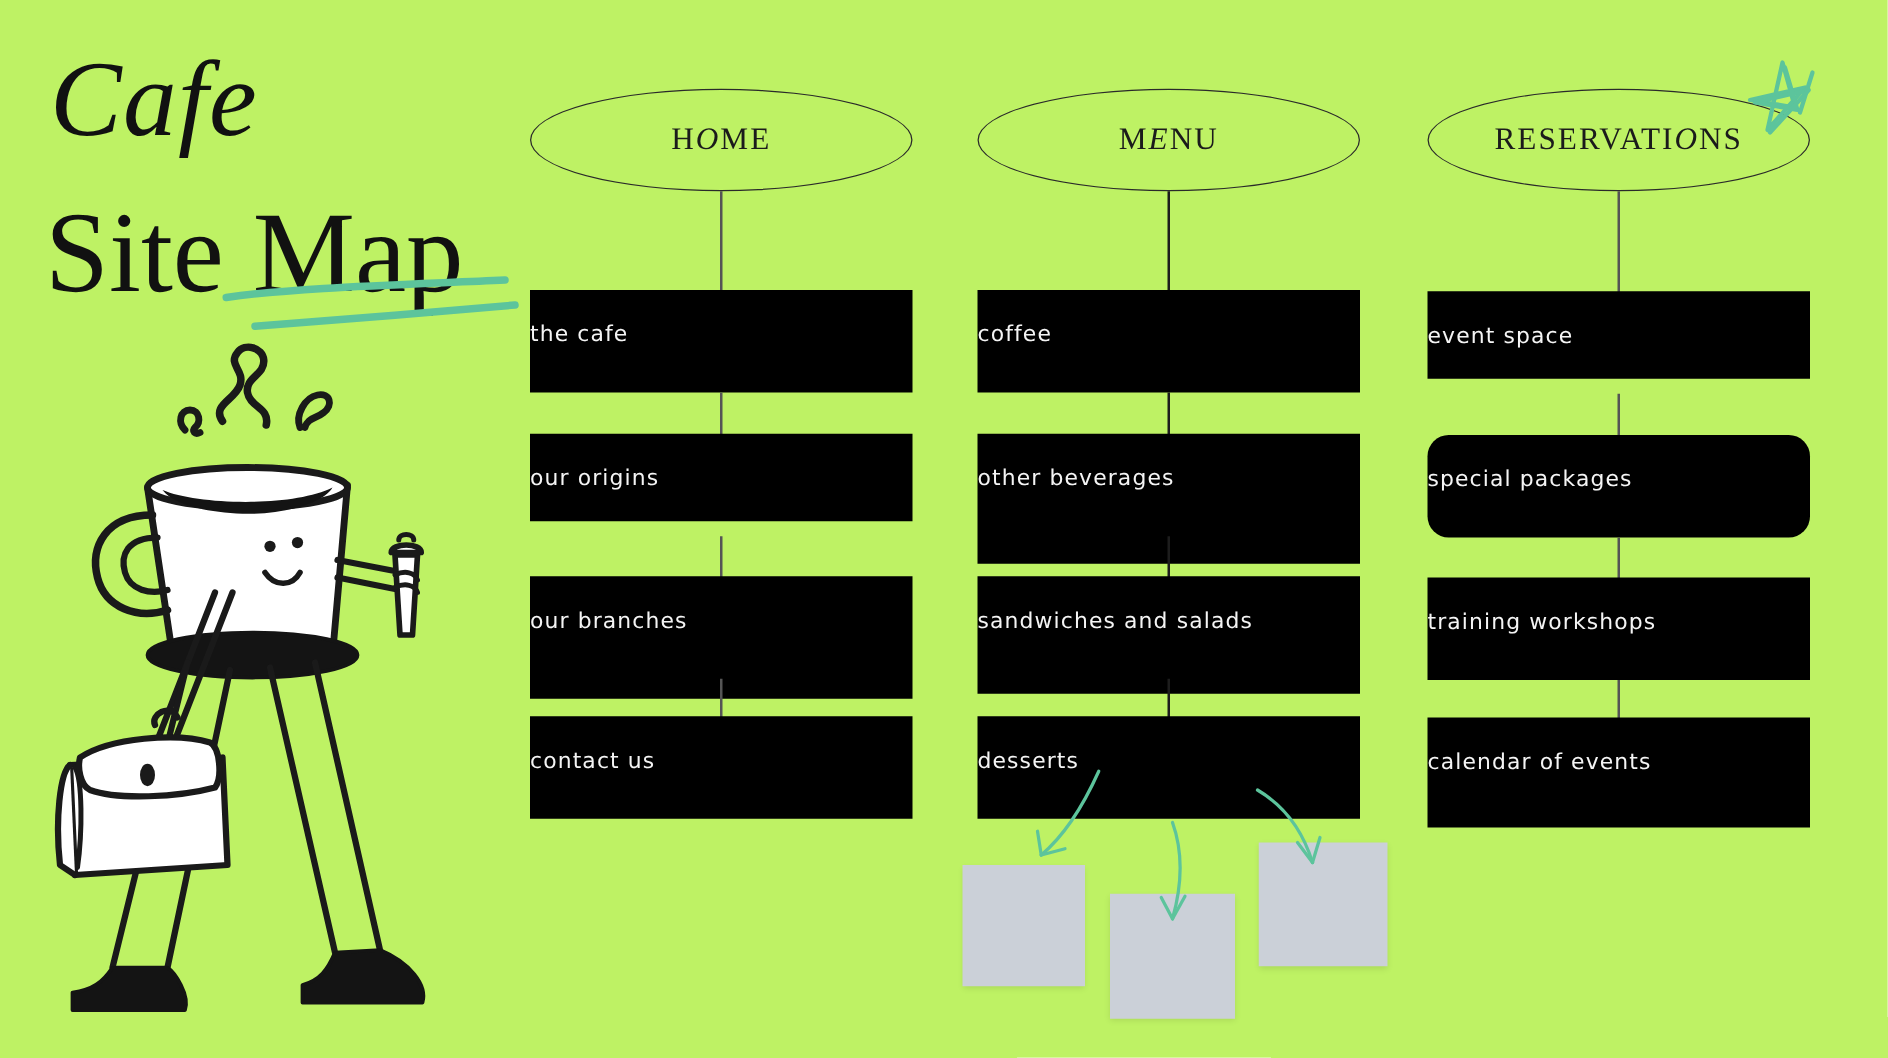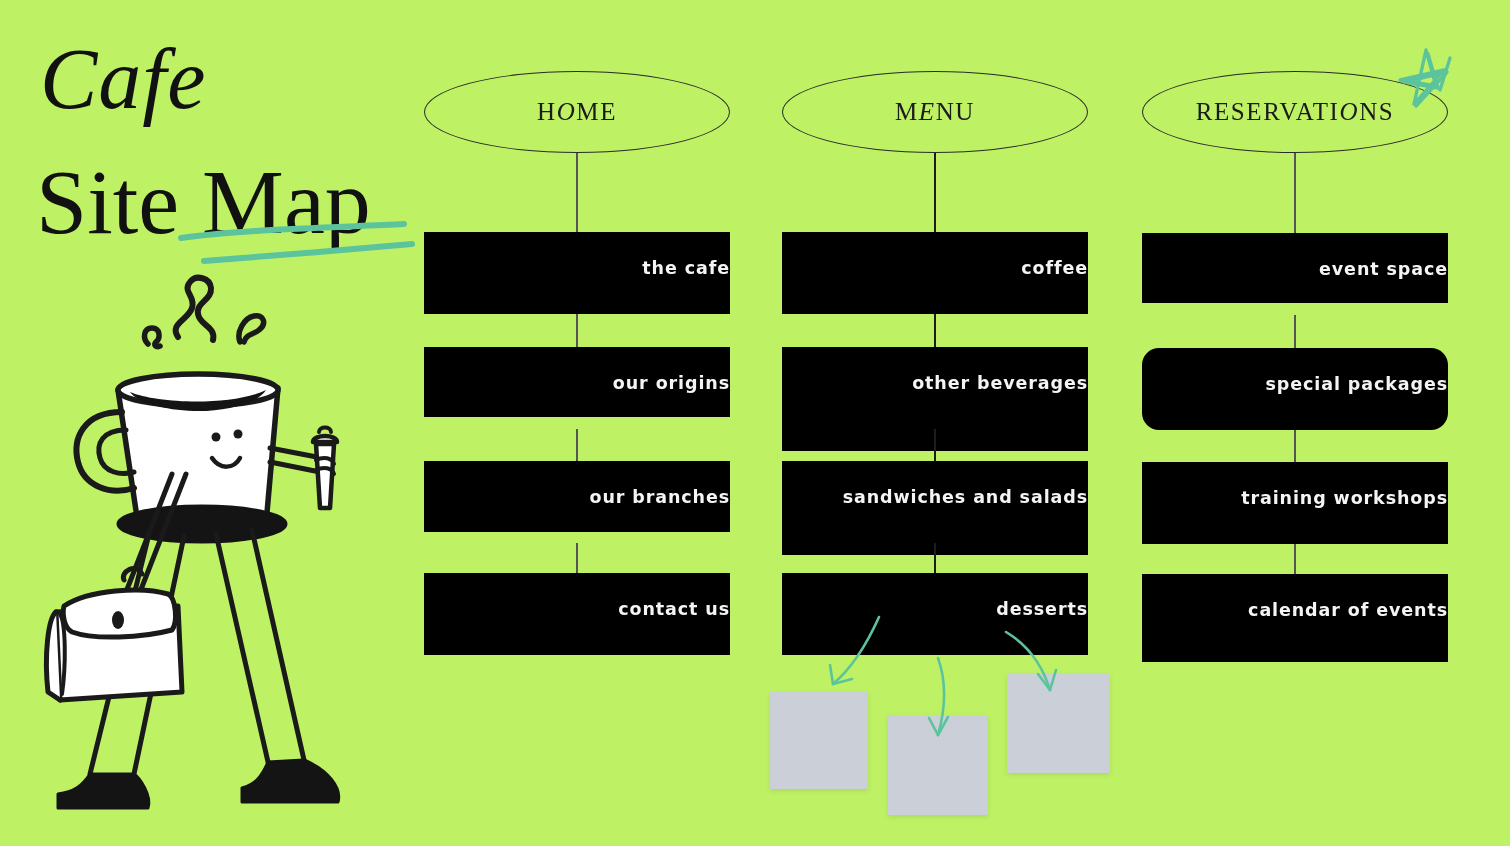--- a/index.html
+++ b/index.html
@@ -127,24 +127,24 @@
     width: 306px;
     background: #000000;
     color: #f2f2f2;
     box-sizing: border-box;
   }
   .node-label {
     position: absolute;
     left: 0;
     right: 0;
     top: 26px;
-    text-align: right;
+    text-align: left;
     font-family: "DejaVu Sans", "Liberation Sans", sans-serif;
     font-size: 17.5px;
-    font-weight: 700;
+    font-weight: 400;
     letter-spacing: 0.9px;
     color: #f4f4f4;
     white-space: nowrap;
   }
 
   
   .placeholder {
     position: absolute;
     background: #cbd0d8;
     box-shadow: 0 2px 5px rgba(0,0,0,0.10);
@@ -246,21 +246,21 @@
     <div class="node" style="top:232px;height:82px;">
       <div class="node-label">the cafe</div>
     </div>
 
     <div class="stem" style="top:314px;height:34px;"></div>
     <div class="node" style="top:347px;height:70px;">
       <div class="node-label">our origins</div>
     </div>
 
     <div class="stem" style="top:429px;height:33px;"></div>
-    <div class="node" style="top:461px;height:71px;">
+    <div class="node" style="top:461px;height:98px;">
       <div class="node-label">our branches</div>
     </div>
 
     <div class="stem" style="top:543px;height:31px;"></div>
     <div class="node" style="top:573px;height:82px;">
       <div class="node-label">contact us</div>
     </div>
   </div>
 
   <div class="column col-2">

